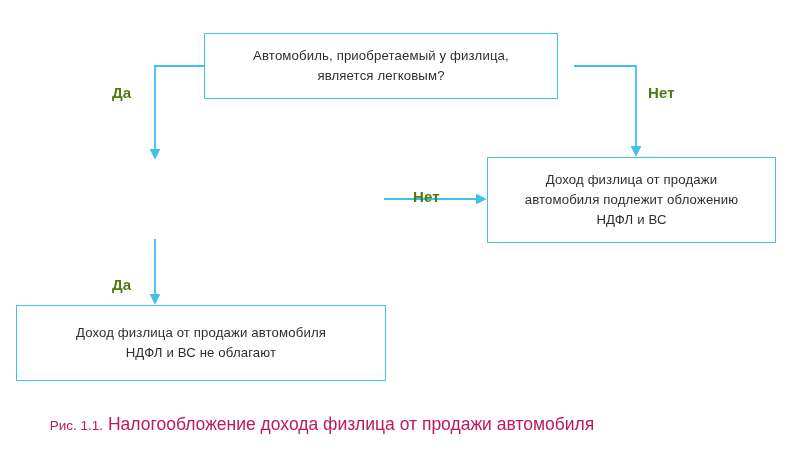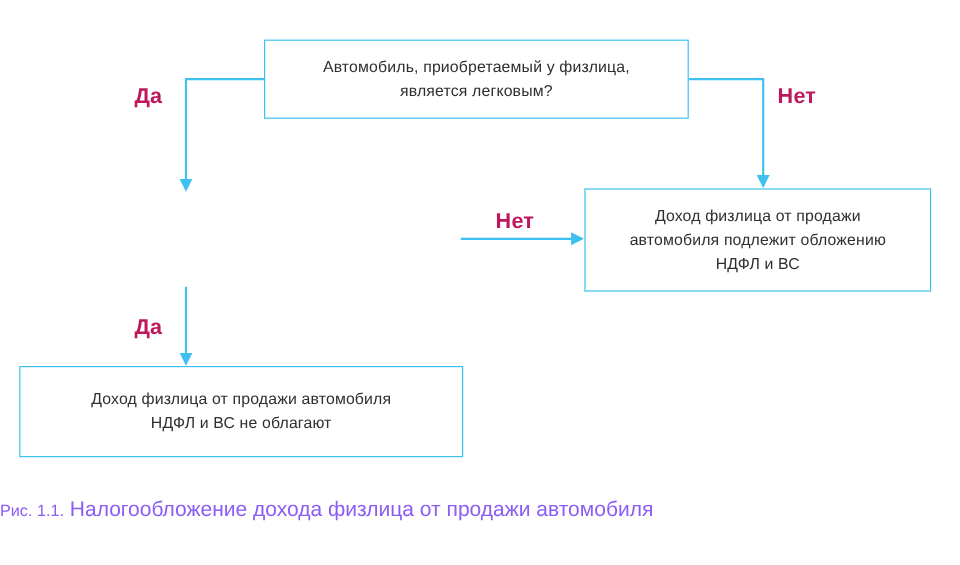--- a/index.html
+++ b/index.html
@@ -37,47 +37,48 @@
     justify-content: center;
     text-align: center;
     color: #2f2f2f;
     font-size: 13.2px;
     line-height: 1.5;
     padding: 4px 10px;
     white-space: pre-line;
     letter-spacing: 0.01em;
   }
 
-  #node-1 { left: 220px; top: 33px;  width: 354px; height: 66px; }
+  #node-1 { left: 204px; top: 33px;  width: 354px; height: 66px; }
   #node-2 { left: 16px;  top: 160px; width: 368px; height: 79px; }
   #node-3 { left: 487px; top: 157px; width: 289px; height: 86px; }
   #node-4 { left: 16px;  top: 305px; width: 370px; height: 76px; }
 
   
   .edge-label {
     position: absolute;
-    color: #be185d;
-    font-size: 18px;
+    color: #4d7c0f;
+    font-size: 15px;
     font-weight: bold;
     letter-spacing: 0.01em;
     white-space: nowrap;
+    margin-top: 14px;
   }
   #label-yes-top  { left: 112px; top: 70px; }
   #label-no-top   { left: 648px; top: 70px; }
   #label-no-mid   { left: 413px; top: 174px; }
   #label-yes-mid  { left: 112px; top: 262px; }
 
   
   #caption {
     position: absolute;
     left: 0;
     top: 414px;
     width: 644px;
-    text-align: left;
-    color: #8b5cf6;
+    text-align: center;
+    color: #be185d;
     white-space: nowrap;
   }
   #caption .cap-prefix {
     font-size: 13.5px;
   }
   #caption .cap-text {
     font-size: 17.5px;
   }
 </style>
 </head>

